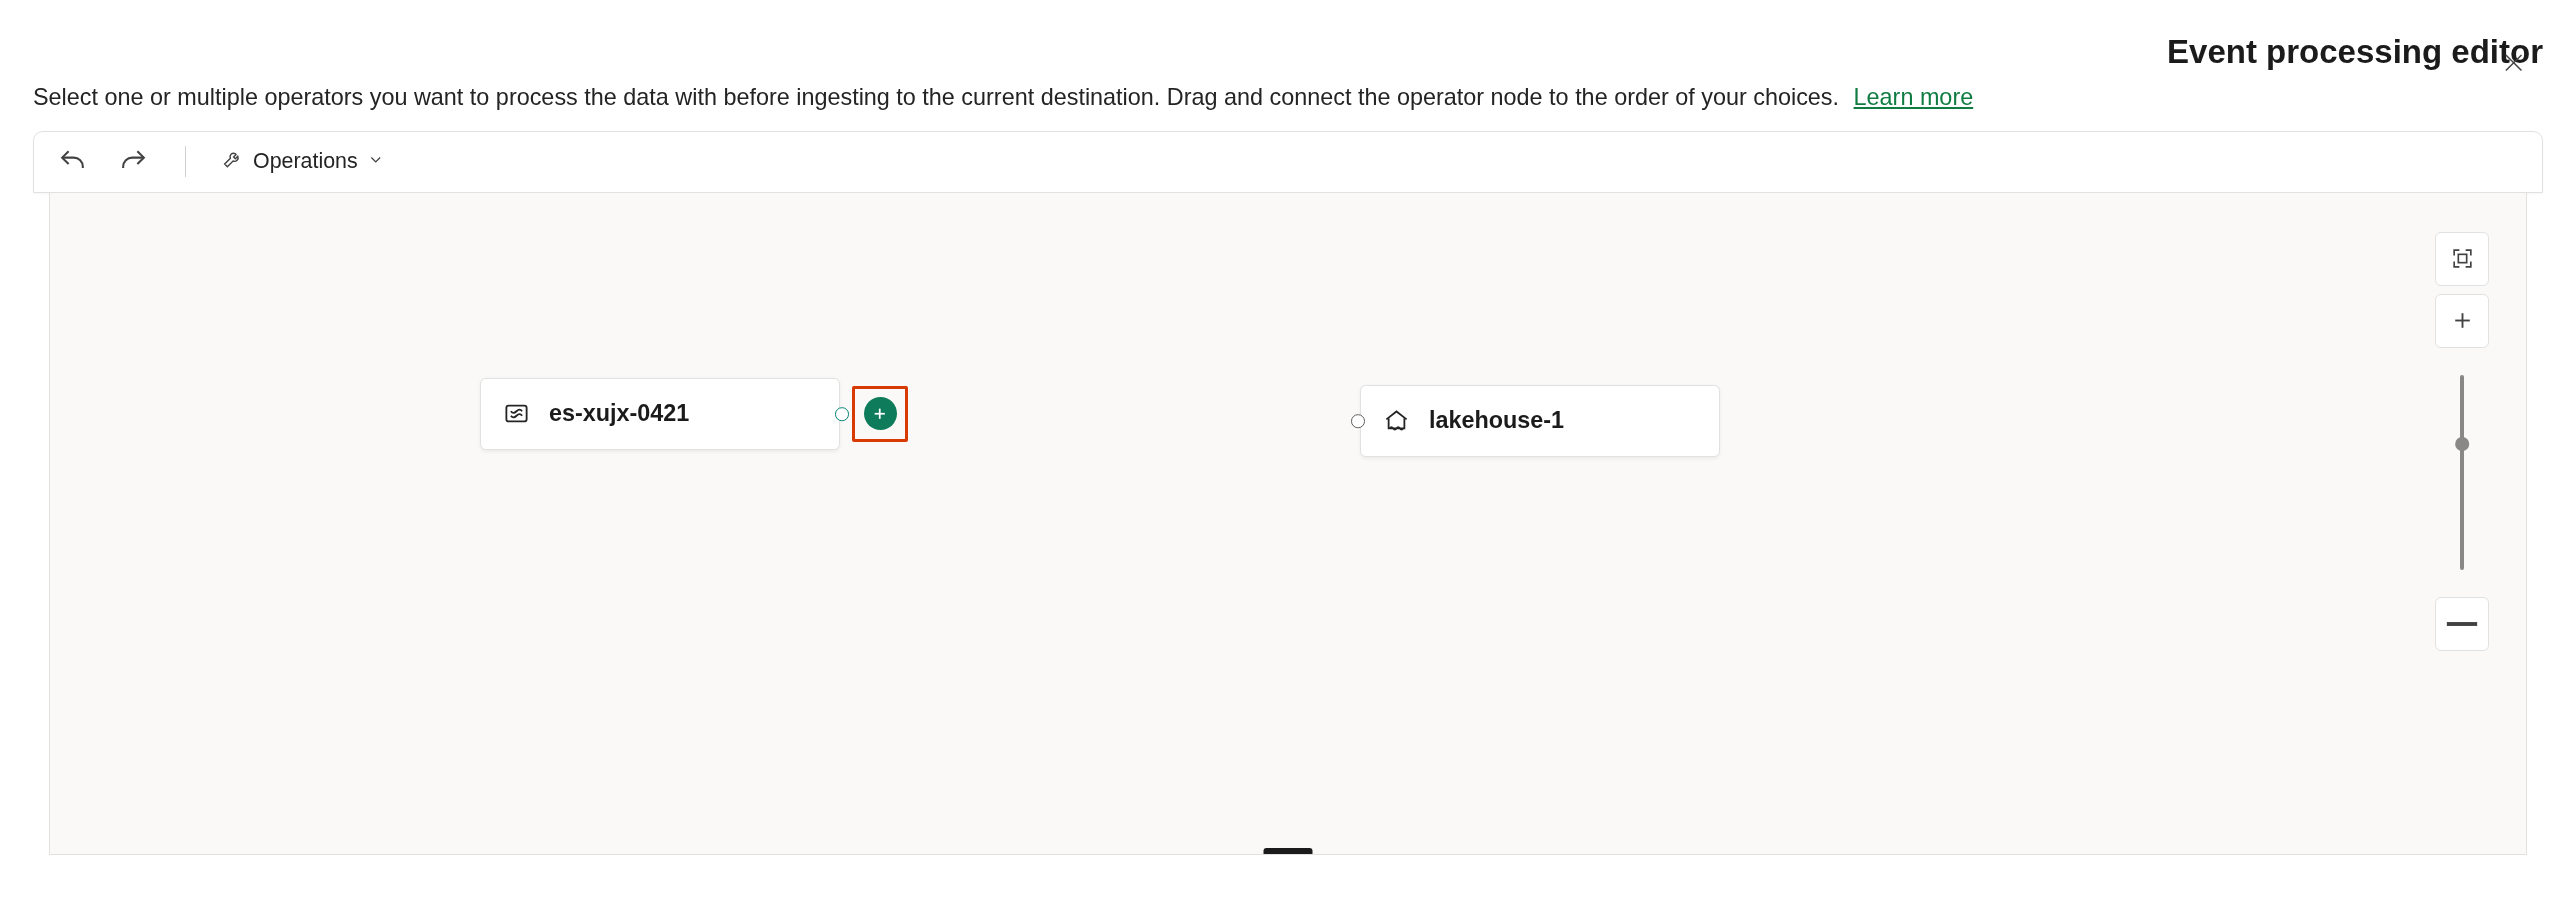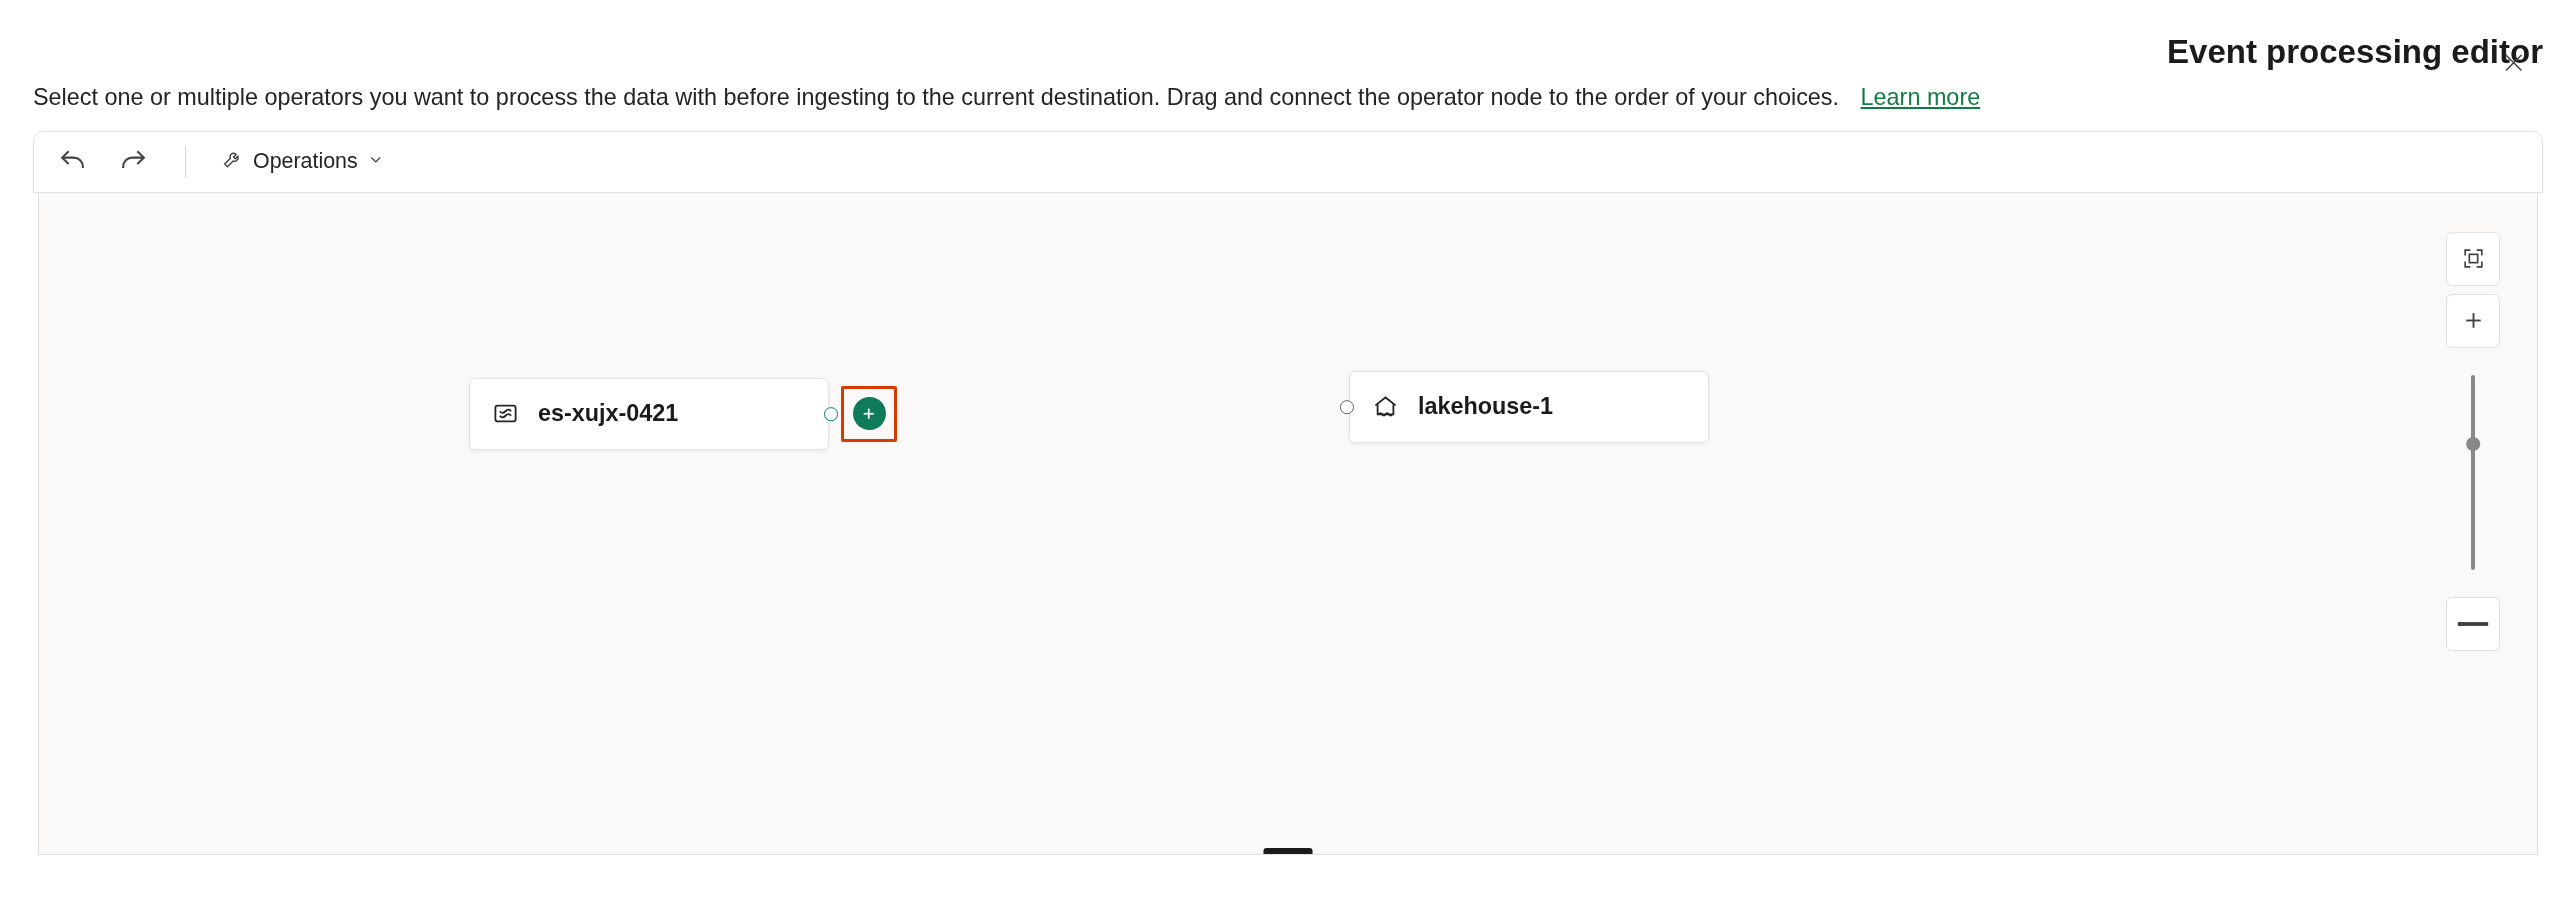--- a/index.html
+++ b/index.html
@@ -25,21 +25,21 @@
     text-align: right;
   }
   .subtitle {
     font-size: 23.4px;
     color: #242424;
     line-height: 1.4;
   }
   .learn-more {
     color: #107c41;
     text-decoration: underline;
-    margin-left: 15px;
+    margin-left: 8px;
   }
   .close-btn {
     position: absolute;
     top: 47px;
     right: 47px;
     width: 31px;
     height: 31px;
     display: flex;
     align-items: center;
     justify-content: center;
@@ -82,21 +82,21 @@
     align-items: center;
     gap: 9.7px;
     cursor: pointer;
     font-size: 21.4px;
     color: #242424;
   }
   .operations .wrench { color: #424242; }
   .chevron { color: #424242; }
 
   .canvas {
-    margin: 0 38px;
+    margin: 0 49px;
     height: 662px;
     background: #faf9f8;
     border: 1px solid #e1e1e1;
     border-top: none;
     position: relative;
     overflow: hidden;
   }
 
   .node {
     position: absolute;
@@ -123,21 +123,21 @@
     font-size: 23.4px;
     font-weight: 600;
     color: #1b1b1b;
   }
 
   .node-source {
     top: 185px;
     left: 430px;
   }
   .node-dest {
-    top: 178px;
+    top: 192px;
     left: 1310px;
   }
 
   .out-port {
     position: absolute;
     right: -9.7px;
     top: 50%;
     transform: translateY(-50%);
     width: 13.6px;
     height: 13.6px;

